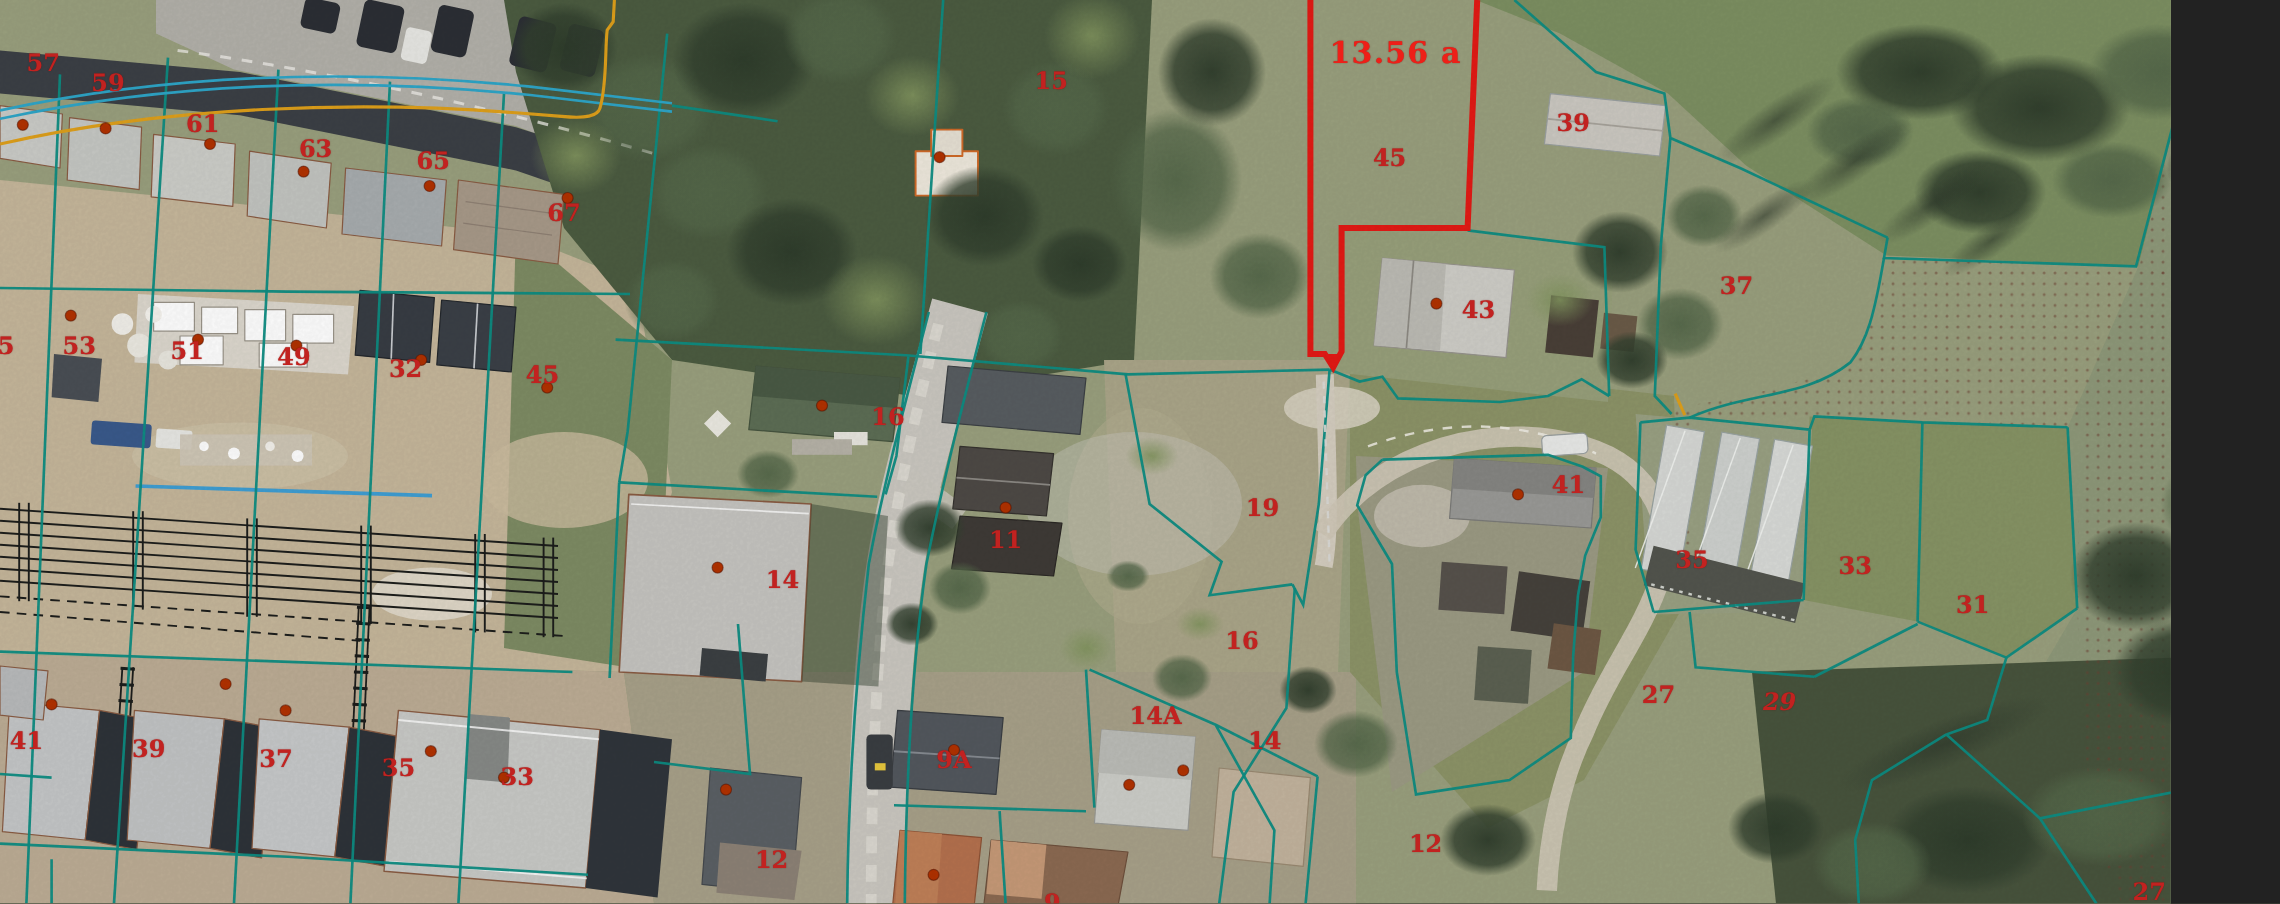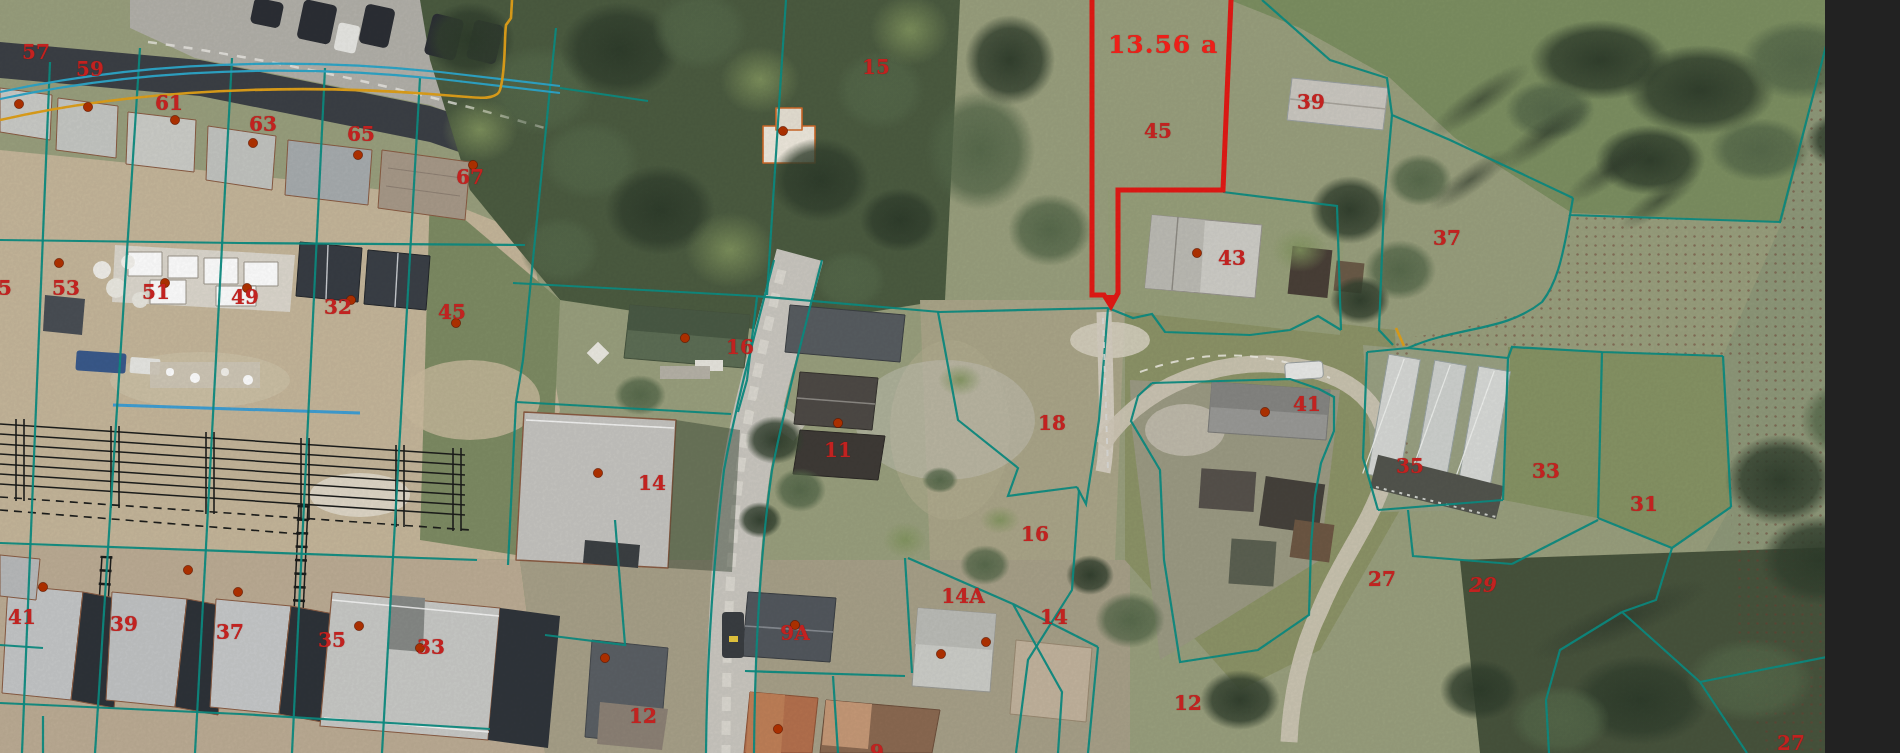--- a/index.html
+++ b/index.html
@@ -1,21 +1,21 @@
 <!DOCTYPE html>
 <html style="--c-bound: #0d8d83; --c-blue: #2fa6c8; --c-orange: #dfa01b; --c-red: #e41a15; --c-label: #c22220; --c-label2: #ee1f18; --c-dot: #b23200; --c-logo: #ffffff;"><head>
 <meta charset="utf-8">
 <style>
   html,body{margin:0;padding:0;background:#222;}
   :root{
     --c-bound:#0d8d83; --c-blue:#2fa6c8; --c-orange:#dfa01b; --c-red:#e41a15;
     --c-label:#c22220; --c-label2:#ee1f18; --c-dot:#b23200; --c-logo:#ffffff;
   }
   .stage{position:relative;width:1809px;height:753px;overflow:hidden;
-         font-family:"DejaVu Sans",sans-serif;background:#9aa07e;padding-left:16px;}
+         font-family:"DejaVu Sans",sans-serif;background:#9aa07e;}
   .stage svg{position:absolute;left:0;top:0;}
   .tl{stroke:var(--c-bound);fill:none;stroke-width:2.2;opacity:.95;}
   .cy{stroke:var(--c-blue);fill:none;stroke-width:2.2;}
   .or{stroke:var(--c-orange);fill:none;stroke-width:2.6;}
   .rd{stroke:var(--c-red);fill:none;stroke-width:5;stroke-linejoin:miter;}
   .blk{stroke:#1d1e1c;fill:none;stroke-width:1.6;}
   .blkd{stroke:#1d1e1c;fill:none;stroke-width:1.6;stroke-dasharray:8 6;}
   #labels{position:absolute;left:0;top:0;width:1900px;height:753px;pointer-events:none;}
   .plabel{position:absolute;transform:translate(-50%,-50%);
           font-family:"DejaVu Serif",serif;font-weight:700;font-size:20px;line-height:1;
@@ -444,21 +444,21 @@
       <div class="plabel" style="left: 245px; top: 297px;">49</div>
       <div class="plabel" style="left: 338px; top: 307px;">32</div>
       <div class="plabel" style="left: 452px; top: 312px;">45</div>
       <div class="plabel" style="left: 876px; top: 67px;">15</div>
       <div class="plabel" style="left: 740px; top: 347px;">16</div>
       <div class="plabel" style="left: 1158px; top: 131px;">45</div>
       <div class="plabel" style="left: 1311px; top: 102px;">39</div>
       <div class="plabel" style="left: 1447px; top: 238px;">37</div>
       <div class="plabel" style="left: 1188px; top: 258px; margin-left: 44px;">43</div>
       <div class="plabel" style="left: 1307px; top: 404px;">41</div>
-      <div class="plabel" style="left: 1052px; top: 423px;">18</div>
+      <div class="plabel" style="left: 1052px; top: 423px;">19</div>
       <div class="plabel" style="left: 1035px; top: 534px;">16</div>
       <div class="plabel" style="left: 1410px; top: 466px;">35</div>
       <div class="plabel" style="left: 1546px; top: 471px;">33</div>
       <div class="plabel" style="left: 1644px; top: 504px;">31</div>
       <div class="plabel" style="left: 1483px; top: 585px; font-style: italic;">29</div>
       <div class="plabel" style="left: 1382px; top: 579px;">27</div>
       <div class="plabel" style="left: 22px; top: 617px;">41</div>
       <div class="plabel" style="left: 124px; top: 624px;">39</div>
       <div class="plabel" style="left: 230px; top: 632px;">37</div>
       <div class="plabel" style="left: 332px; top: 640px;">35</div>

